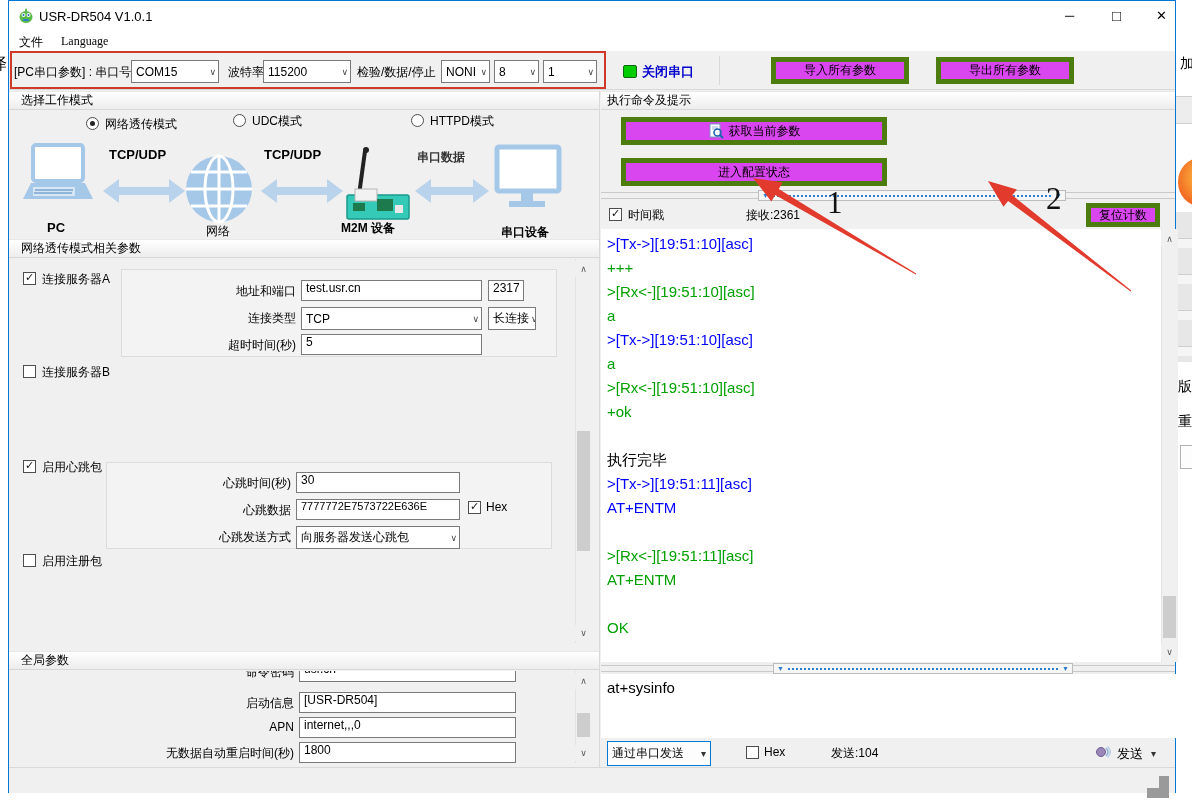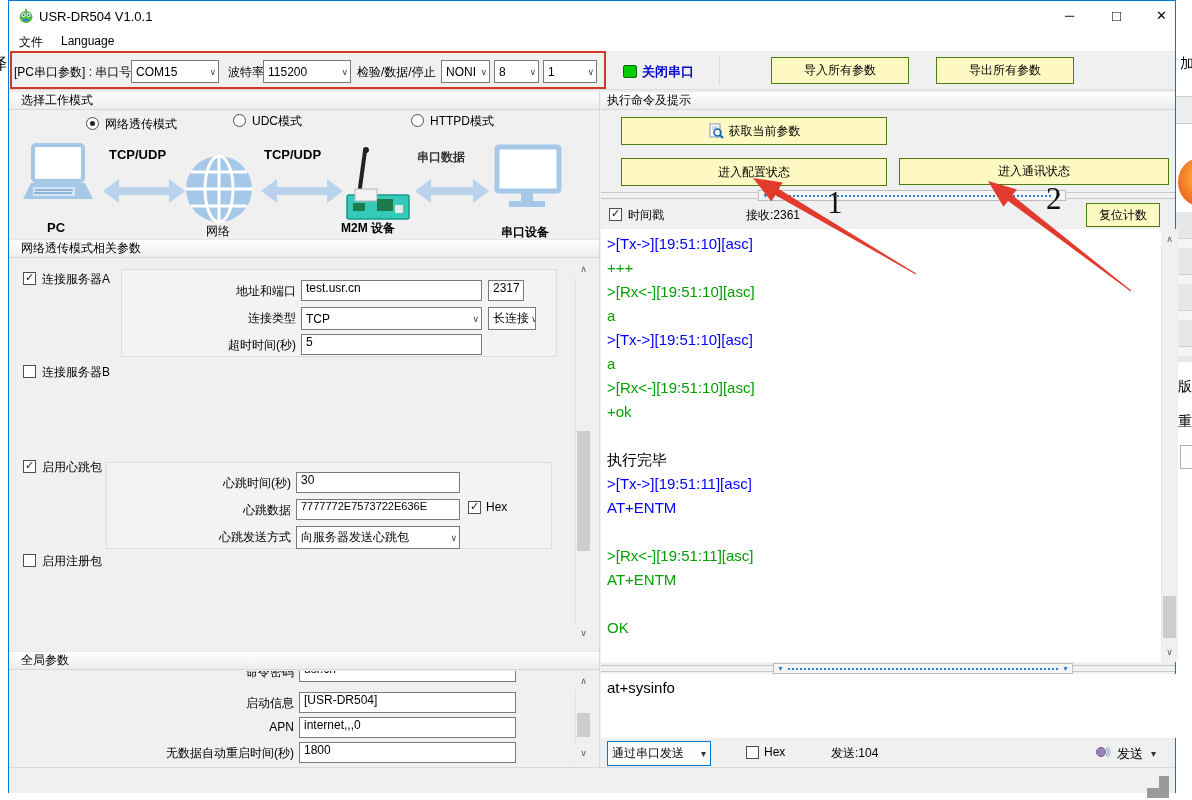--- a/index.html
+++ b/index.html
@@ -4,35 +4,35 @@
 <style>
   html,body{margin:0;padding:0;background:#fff;}
   #root{position:relative;width:1192px;height:800px;overflow:hidden;background:#fff;
         font-family:"Liberation Sans","DejaVu Sans",sans-serif;font-size:12px;color:#000;}
   
   #win{position:absolute;left:8px;top:0;width:1168px;height:793px;background:#f0f0f0;
        border:1px solid #0078d7;box-sizing:border-box;}
   #titlebar{position:absolute;left:0;top:0;width:100%;height:30px;background:#fff;}
   .title-text{position:absolute;left:30px;top:8px;font-size:13px;}
   .win-btn{position:absolute;top:0;width:45px;height:29px;display:flex;align-items:center;justify-content:center;font-size:13px;color:#000;}
-  #menubar{position:absolute;left:0;top:30px;width:100%;height:20px;background:#fff;}
+  #menubar{position:absolute;left:0;top:30px;width:100%;height:20px;background:#fff;font-family:Liberation Serif, serif;}
   .menu-item{position:absolute;top:3px;font-size:12px;}
   #toolbar{position:absolute;left:0;top:50px;width:100%;height:39px;background:#f0f0f0;border-bottom:1px solid #d9d9d9;box-sizing:border-box;}
   #statusbar{position:absolute;left:0;top:766px;width:100%;height:26px;background:#f0f0f0;border-top:1px solid #d9d9d9;box-sizing:border-box;}
   .grip{position:absolute;left:1136px;top:6px;width:14px;height:14px;
         box-shadow:10px 10px 0 #9a9a9a,6px 10px 0 #9a9a9a,2px 10px 0 #9a9a9a,10px 6px 0 #9a9a9a,6px 6px 0 #9a9a9a,10px 2px 0 #9a9a9a;}
   
   .lbl{position:absolute;white-space:nowrap;font-size:12px;}
   .r{text-align:right;}
   .combo{position:absolute;height:23px;background:#fff;border:1px solid #7a7a7a;box-sizing:border-box;
          display:flex;align-items:center;padding:0 2px 0 4px;overflow:hidden;white-space:nowrap;}
   .combo .chev{margin-left:auto;font-size:9px;color:#444;padding-left:2px;}
   .input{position:absolute;height:21px;background:#fff;border:1px solid #7a7a7a;box-sizing:border-box;
          display:flex;padding:0 4px;overflow:hidden;white-space:nowrap;}
-  .btn{position:absolute;background:#fef9c3;border:1px solid #4d7c0f;box-sizing:border-box;
+  .btn{position:absolute;background:#d946ef;border:5px solid #4d7c0f;box-sizing:border-box;
        display:flex;align-items:center;justify-content:center;gap:5px;font-size:12px;}
   .cb{position:absolute;width:13px;height:13px;background:#fff;border:1px solid #4d4d4d;box-sizing:border-box;
       display:flex;align-items:center;justify-content:center;}
   .cb .mark{display:none;font-size:11px;font-weight:bold;line-height:1;margin-top:-2px;color:#111;}
   .cb.on .mark{display:inline;}
   .radio{position:absolute;width:13px;height:13px;border:1px solid #4d4d4d;border-radius:50%;background:#fff;box-sizing:border-box;
          display:flex;align-items:center;justify-content:center;}
   .radio .dot{display:none;width:5px;height:5px;border-radius:50%;background:#222;}
   .radio.on .dot{display:block;}
   .hdr{position:absolute;height:19px;background:linear-gradient(#ffffff,#ededed);
@@ -302,23 +302,20 @@
         <rect x="2" y="1" width="10" height="13" fill="#fff" stroke="#7a9ac0"></rect>
         <line x1="4" y1="4" x2="10" y2="4" stroke="#9db8d6"></line>
           <line x1="4" y1="6" x2="10" y2="6" stroke="#9db8d6"></line>
         <circle cx="9.5" cy="9.5" r="3.5" fill="none" stroke="#1c66b0" stroke-width="1.6"></circle>
         <line x1="12" y1="12" x2="15" y2="15" stroke="#1c66b0" stroke-width="2"></line>
       </svg>
       <span>获取当前参数</span>
     </div>
     <div class="btn" style="left:612px;top:157px;width:266px;height:28px;">
       <span>进入配置状态</span>
-    </div>
-    <div class="btn" style="left:890px;top:157px;width:270px;height:27px;">
-      <span>进入通讯状态</span>
     </div>
 
     <div class="split" style="left:592px;top:191px;width:574px;"></div>
     <div class="dotbox" style="left:749px;top:189px;width:308px;">
       <span class="tri">▼</span>
       <div class="dots"></div>
       <span class="tri">▼</span>
     </div>
 
     <div class="cb on" style="left:600px;top:207px;">

